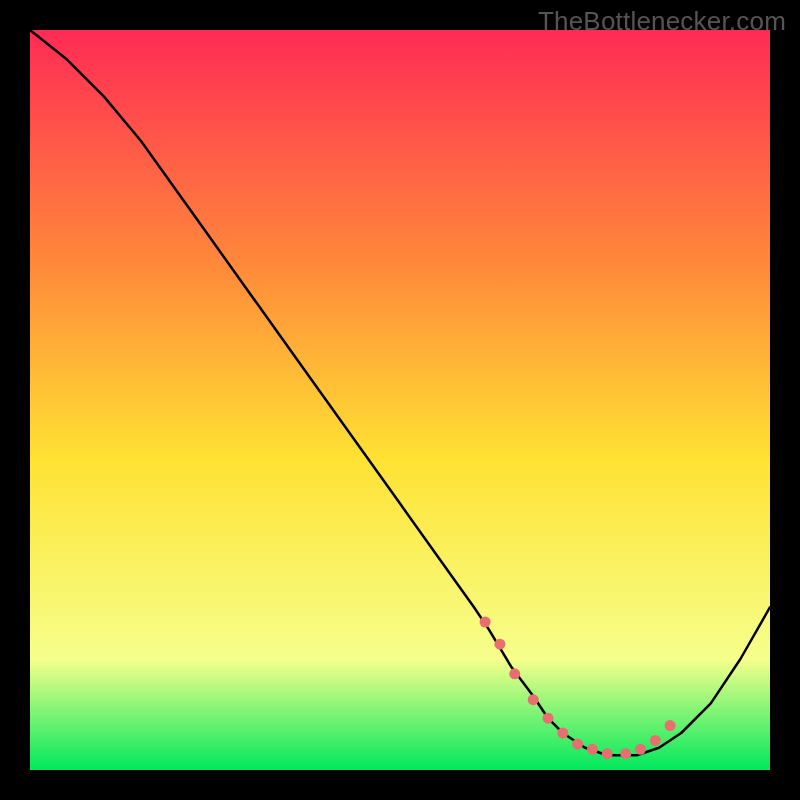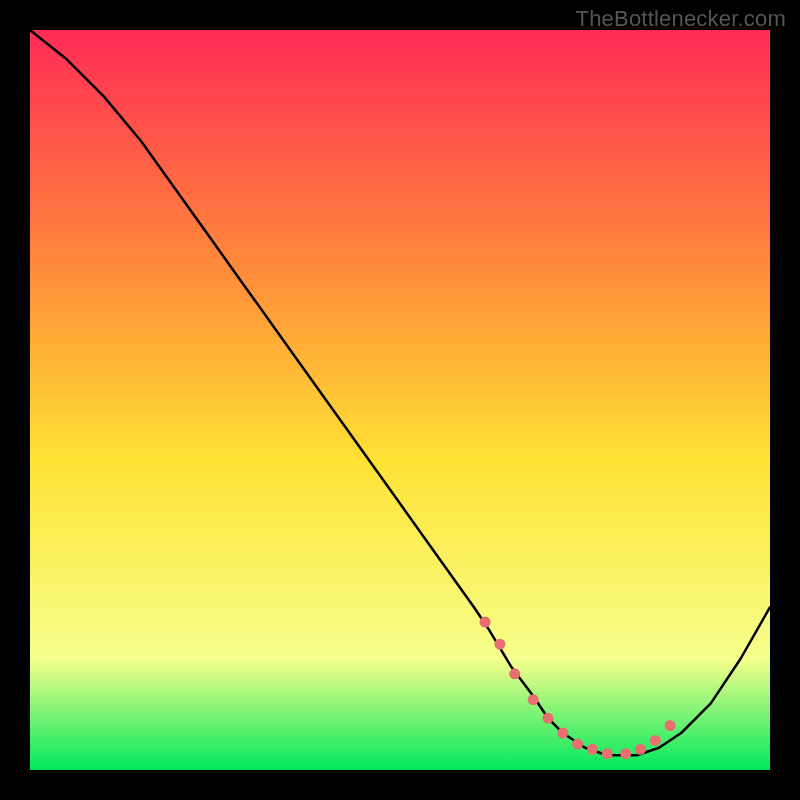--- a/index.html
+++ b/index.html
@@ -15,21 +15,21 @@
     width: 800px;
     height: 800px;
     background: #000;
     position: relative;
   }
   .attribution {
     position: absolute;
     top: 6px;
     right: 14px;
     color: #555;
-    font-size: 22px;
+    font-size: 26px;
     font-weight: 500;
     letter-spacing: 0.2px;
     z-index: 5;
     margin-left: 28px;
   }
   svg.chart {
     position: absolute;
     top: 0;
     left: 0;
     width: 800px;

